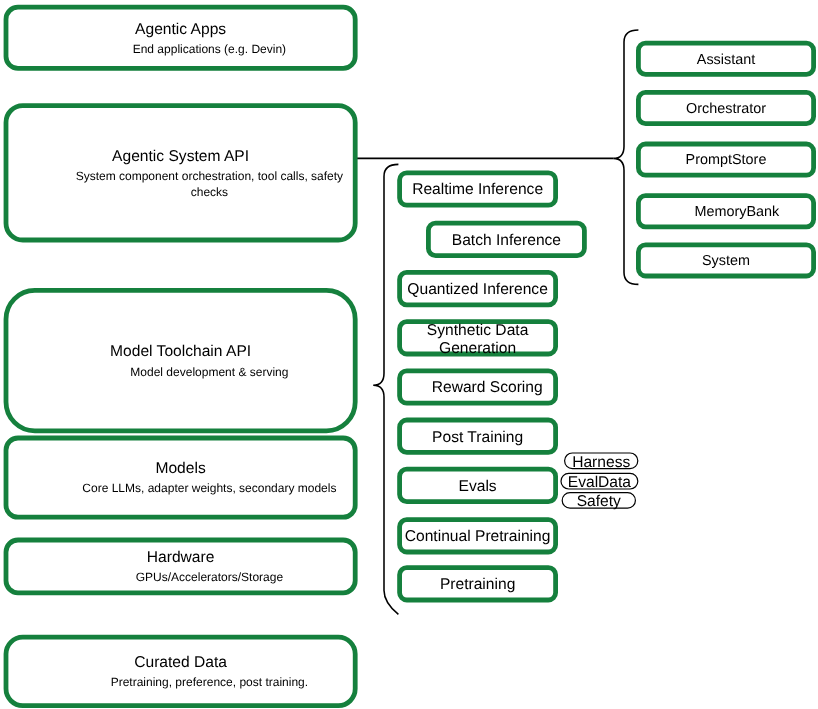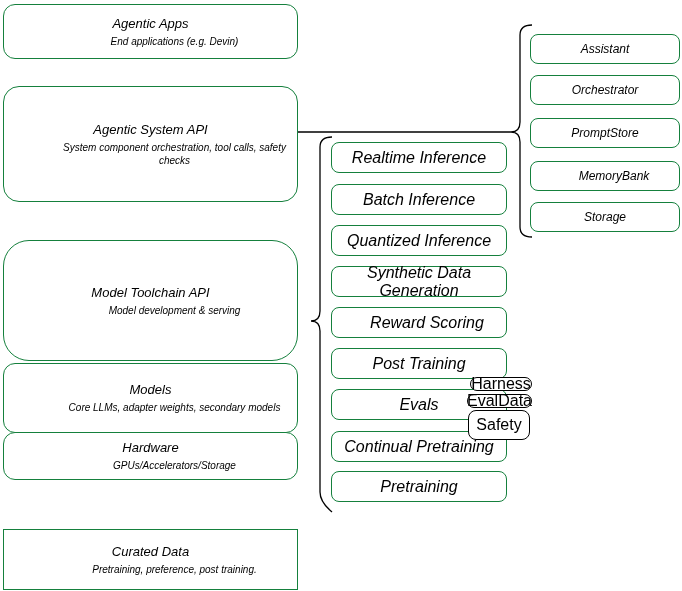--- a/index.html
+++ b/index.html
@@ -14,48 +14,47 @@
   }
   svg.connectors {
     position: absolute;
     left: 0; top: 0;
     width: 682px; height: 591px;
     z-index: 0;
   }
   .box {
     position: absolute;
     box-sizing: border-box;
-    border: 1px solid #15803d;
+    border: 4px solid #15803d;
     background: #ffffff;
     display: flex;
     flex-direction: column;
     align-items: center;
     justify-content: center;
     text-align: center;
     z-index: 1;
-    font-style: italic;
   }
   .bigbox { left: 3px; width: 295px; }
   .bigbox .title { font-size: 13px; line-height: 16px; }
   .bigbox .subtitle { font-size: 10px; line-height: 13px; margin-top: 3px; padding-left: 48px; }
   .midbox {
-    left: 331px; width: 176px; height: 31px;
-    border-radius: 8px; font-size: 16px;
+    left: 331px; width: 134px; height: 31px;
+    border-radius: 8px; font-size: 13px;
   }
   .rightbox {
     left: 530px; width: 150px; height: 30px;
     border-radius: 8px; font-size: 12px;
   }
   .pill {
     position: absolute;
     box-sizing: border-box;
     border: 1px solid #000000;
     background: #ffffff;
     border-radius: 8px;
-    font-size: 16px;
+    font-size: 13px;
     display: flex;
     align-items: center;
     justify-content: center;
     text-align: center;
     z-index: 3;
   }
 </style>
 </head>
 <body>
 
@@ -80,43 +79,43 @@
   <div class="box bigbox" style="top:240px; height:121px; border-radius:26px;">
     <div class="title">Model Toolchain API</div>
     <div class="subtitle">Model development &amp; serving</div>
   </div>
 
   <div class="box bigbox" style="top:363px; height:70px; border-radius:12px;">
     <div class="title">Models</div>
     <div class="subtitle">Core LLMs, adapter weights, secondary models</div>
   </div>
 
-  <div class="box bigbox" style="top:432px; height:48px; border-radius:12px;">
+  <div class="box bigbox" style="top:448px; height:48px; border-radius:12px;">
     <div class="title">Hardware</div>
     <div class="subtitle">GPUs/Accelerators/Storage</div>
   </div>
 
-  <div class="box bigbox" style="top:529px; height:61px; border-radius:0;">
+  <div class="box bigbox" style="top:529px; height:61px; border-radius:16px;">
     <div class="title">Curated Data</div>
     <div class="subtitle">Pretraining, preference, post training.</div>
   </div>
 
   <div class="box midbox" style="top:142px;">Realtime Inference</div>
-  <div class="box midbox" style="top:184px;">Batch Inference</div>
+  <div class="box midbox" style="top:184px;margin-left:24px;">Batch Inference</div>
   <div class="box midbox" style="top:225px;">Quantized Inference</div>
   <div class="box midbox" style="top:266px;">Synthetic Data Generation</div>
   <div class="box midbox" style="top:307px;padding-left:16px;">Reward Scoring</div>
   <div class="box midbox" style="top:348px;">Post Training</div>
   <div class="box midbox" style="top:389px;">Evals</div>
   <div class="box midbox" style="top:431px;">Continual Pretraining</div>
   <div class="box midbox" style="top:471px;">Pretraining</div>
 
   <div class="pill" style="left:470px; top:377px; width:62px; height:14px;">Harness</div>
   <div class="pill" style="left:467px; top:394px; width:65px; height:14px;">EvalData</div>
-  <div class="pill" style="left:468px; top:410px; width:62px; height:30px;">Safety</div>
+  <div class="pill" style="left:468px; top:410px; width:62px; height:14px;">Safety</div>
 
   <div class="box rightbox" style="top:34px;">Assistant</div>
   <div class="box rightbox" style="top:75px;">Orchestrator</div>
   <div class="box rightbox" style="top:118px;">PromptStore</div>
   <div class="box rightbox" style="top:161px;padding-left:18px;">MemoryBank</div>
-  <div class="box rightbox" style="top:202px;">Storage</div>
+  <div class="box rightbox" style="top:202px;">System</div>
 
 </div>
 
 </body></html>

